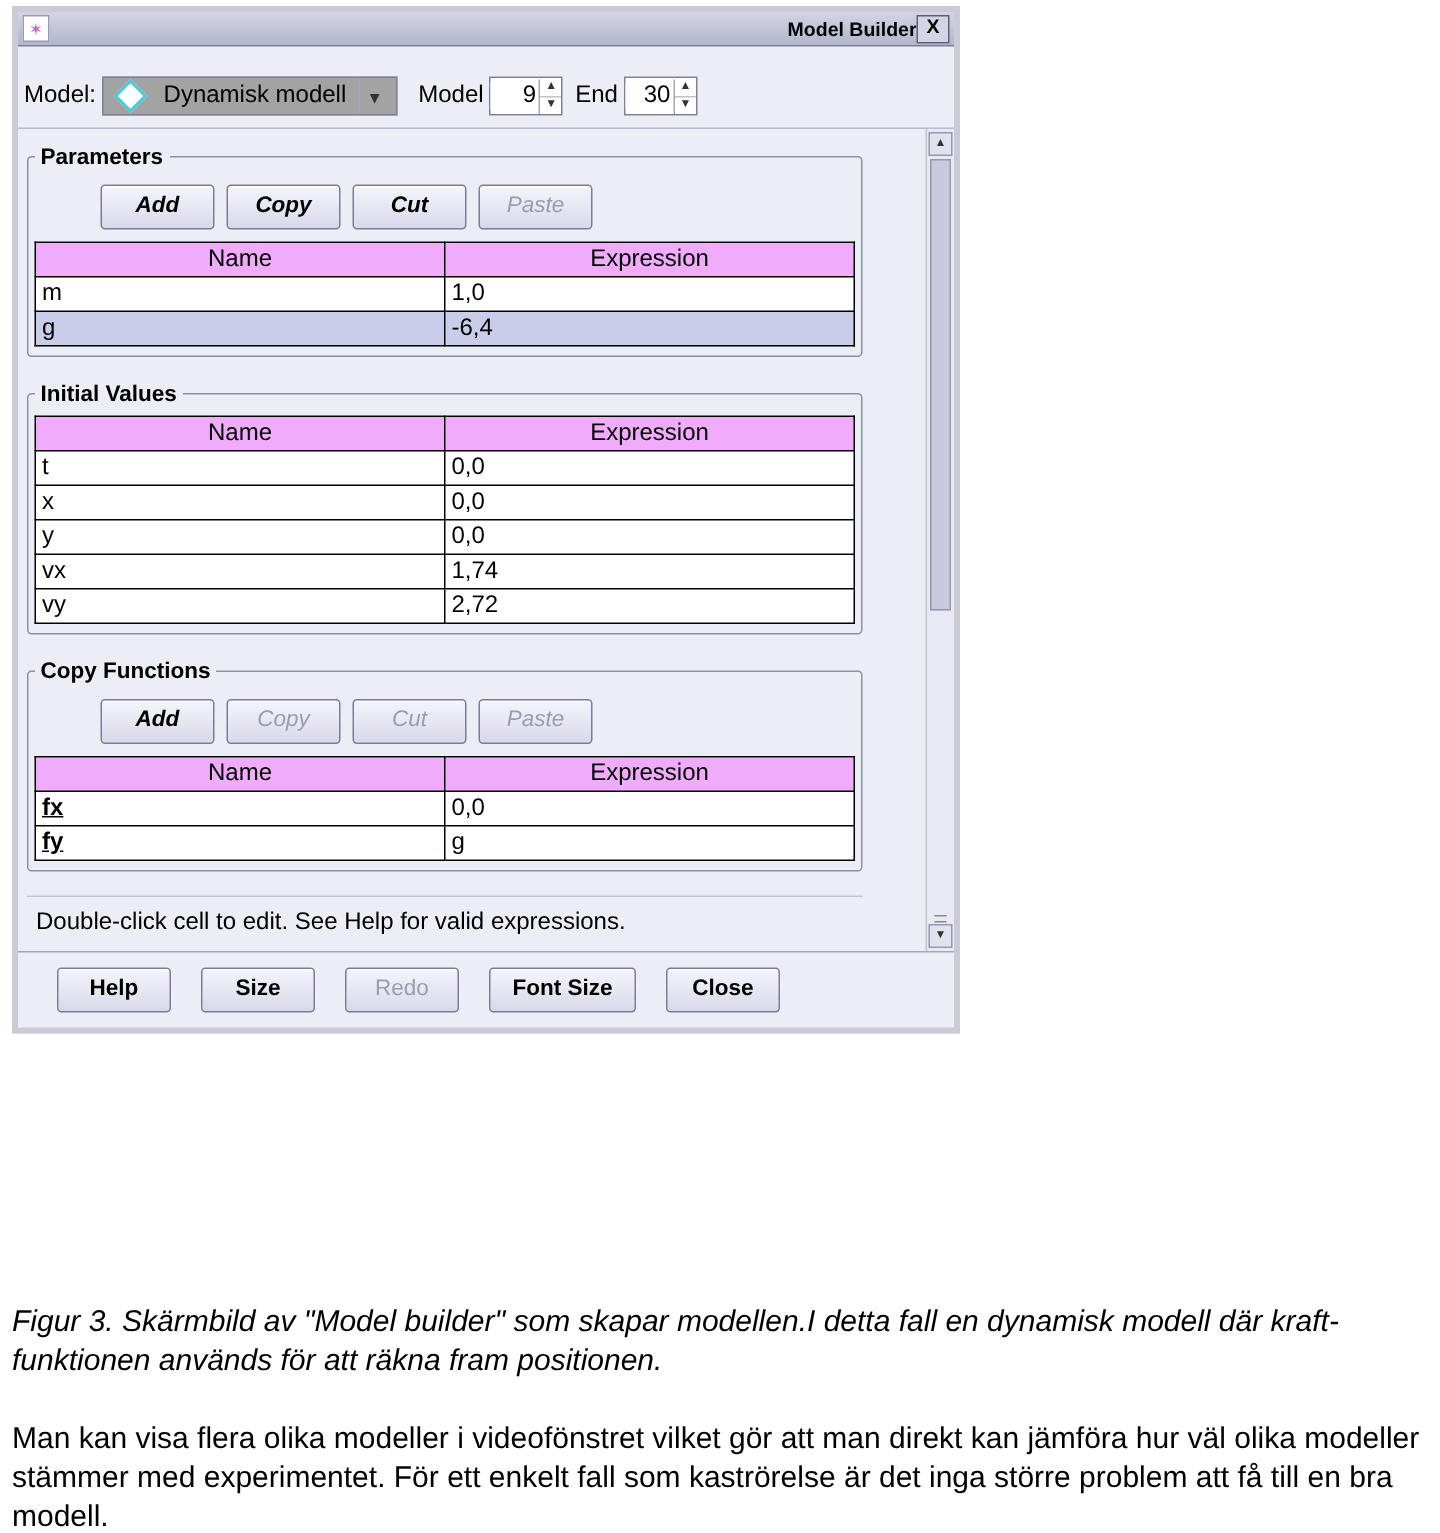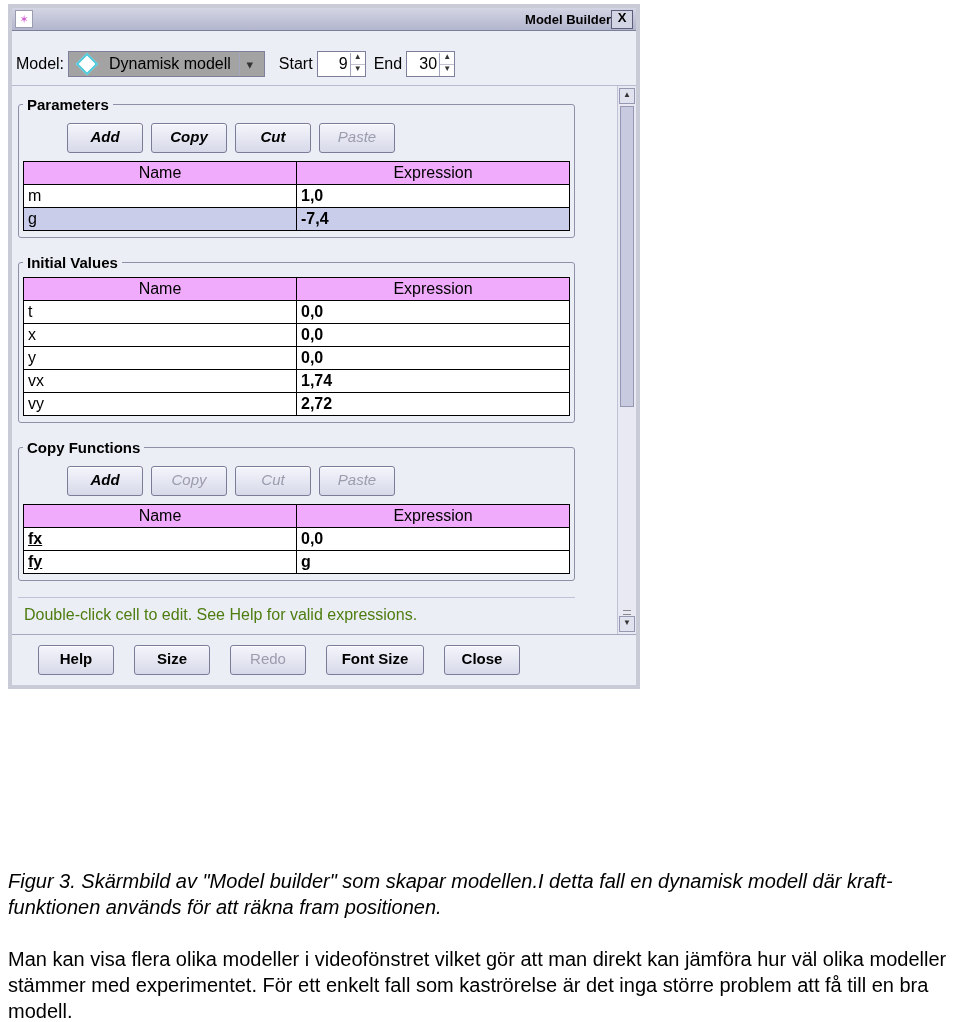--- a/index.html
+++ b/index.html
@@ -206,29 +206,28 @@
     background: #f0abfc;
     border: 1px solid #000;
     padding: 2px 0;
   }
   .tbl td {
     font-size: 16px;
     border: 1px solid #000;
     padding: 0 4px;
     height: 22px;
     background: #fff;
-    font-weight: bold;
   }
   .tbl tr.sel td { background: #c9cde9; }
   .tbl td.name { font-weight: normal; }
   .ff td.name { font-weight: bold; text-decoration: underline; }
 
   .helptext {
     font-size: 16px;
-    color: #4d7c0f;
+    color: #000000;
     padding: 8px 6px 4px 6px;
     border-top: 1px solid #c0c2d6;
   }
   .footer {
     border-top: 1px solid #a5a7c0;
     padding: 10px 6px;
     display: flex;
     gap: 20px;
     justify-content: flex-start;
     padding-left: 26px;
@@ -258,21 +257,21 @@
       <div class="closebtn">X</div>
     </div>
 
     <div class="toolbar">
       <span class="lbl">Model:</span>
       <div class="modelsel">
         <div class="diamond"></div>
         <span class="modelsel-text">Dynamisk modell</span>
         <div class="dropdown-arrow">▾</div>
       </div>
-      <span class="lbl" style="margin-left:10px">Start</span>
+      <span class="lbl" style="margin-left:10px">Model</span>
       <div class="spinbox">
         <input value="9" style="">
         <div class="arrws">
             <span>▲</span>
             <span>▼</span>
           </div>
       </div>
       <span class="lbl" style="margin-left:4px">End</span>
       <div class="spinbox">
         <input value="30" style="">
@@ -299,21 +298,21 @@
                 <tr>
               <th style="width:50%">Name</th>
               <th>Expression</th>
             </tr>
             <tr>
               <td class="name">m</td>
               <td>1,0</td>
             </tr>
             <tr class="sel">
               <td class="name">g</td>
-              <td>-7,4</td>
+              <td>-6,4</td>
             </tr>
           </tbody>
             </table>
         </fieldset>
 
         <fieldset>
           <legend>Initial Values</legend>
           <table class="tbl">
             <tbody>
                 <tr>

